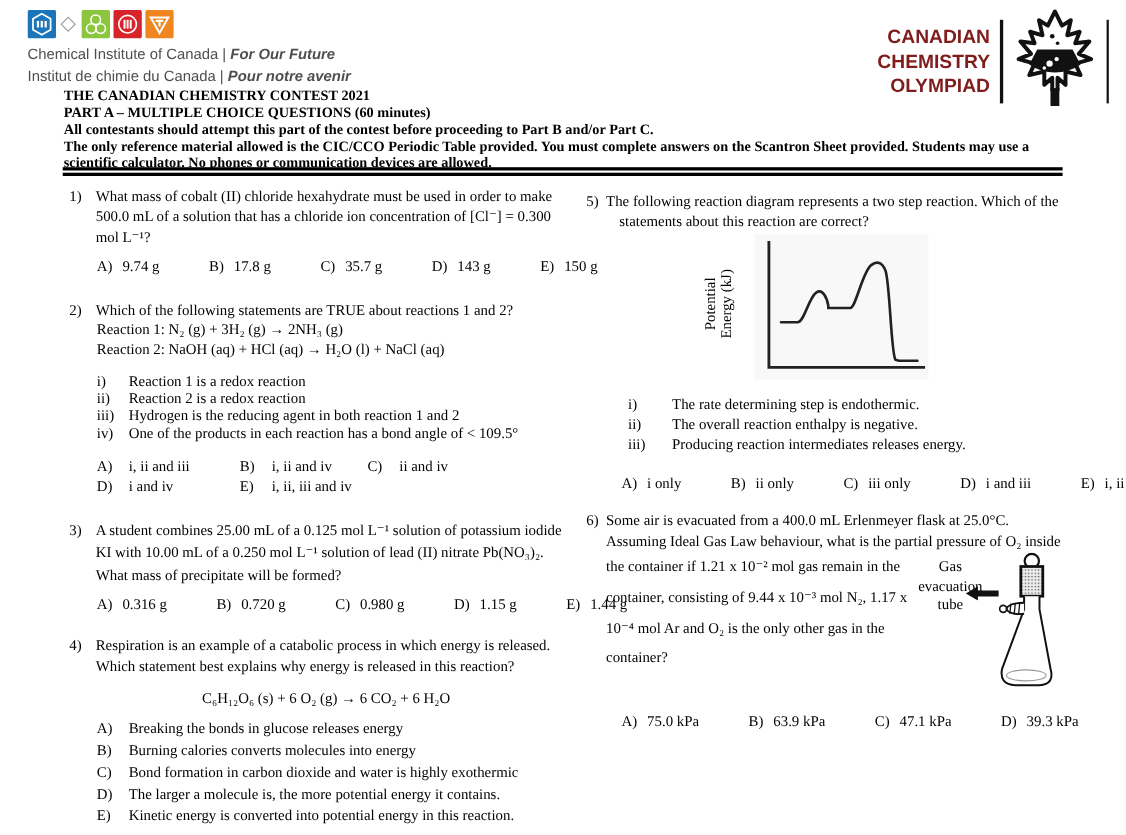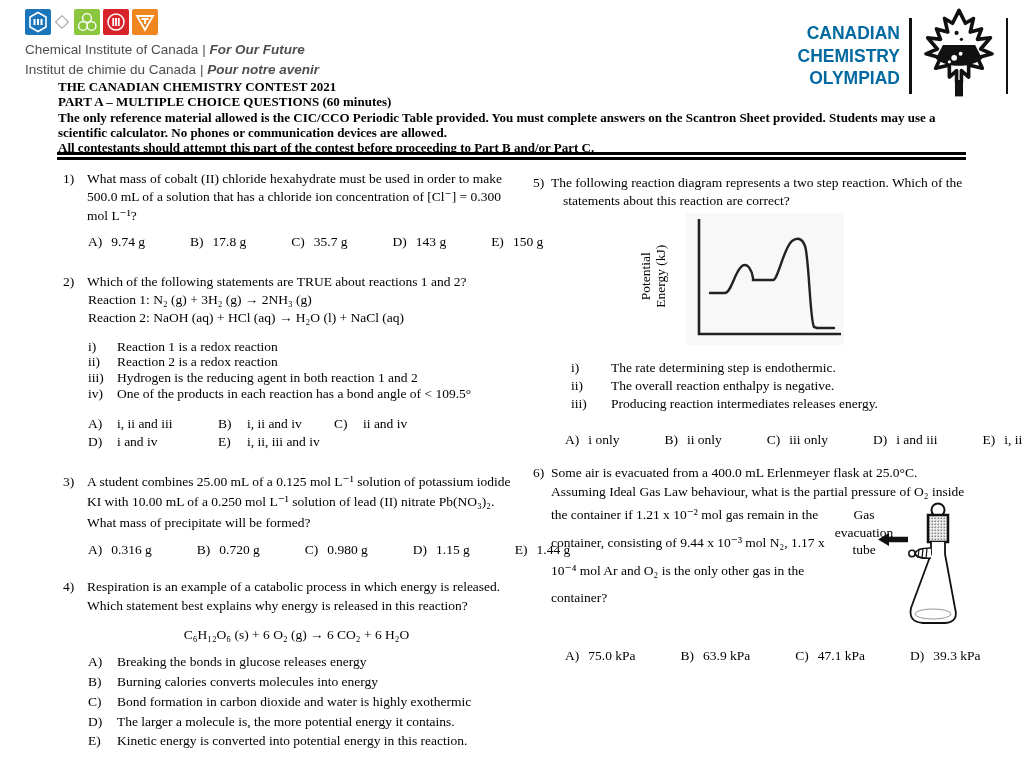--- a/index.html
+++ b/index.html
@@ -10,21 +10,21 @@
   
   .cic { position:absolute; left:25px; top:9px; }
   .logo-row { display:flex; align-items:center; }
   .sq { width:26px; height:26px; margin-right:3px; }
   .sq svg { display:block; }
   .dia { width:8px; height:8px; border:1.5px solid #97999b; transform:rotate(45deg); margin:0 7px 0 3px; }
   .cic-text { margin-top:5px; font-family:"Liberation Sans",sans-serif; font-size:13.5px; color:#4d4e50; line-height:1.5; }
   .cic-text .tag { font-weight:700; font-style:italic; }
 
   .cco { position:absolute; right:16px; top:8px; display:flex; align-items:center;
-         font-family:"Liberation Sans",sans-serif; font-weight:700; font-size:17.5px; line-height:1.26; color:#0369a1; }
+         font-family:"Liberation Sans",sans-serif; font-weight:700; font-size:17.5px; line-height:1.26; color:#7f1d1d; }
   .cco .en { text-align:right; margin-right:9px; }
   .cco .fr { text-align:left; margin-left:9px; }
   .vbar { width:2.5px; height:76px; background:#111; }
   .leaf { margin:0 6px; }
 
   
   .titleblock { position:absolute; left:58px; top:79px; width:908px; text-align:left;
                 font-weight:700; font-size:13px; line-height:15.3px; }
   .rule { position:absolute; left:57px; top:152px; width:909px; height:2px;
           border-top:3px solid #000; border-bottom:3px solid #000; }
@@ -158,22 +158,22 @@
         <circle cx="47" cy="31" r="2.6" fill="#111"></circle>
         <circle cx="53" cy="39" r="2" fill="#111"></circle>
       </svg>
     </div>
     <div class="vbar"></div>
   </div>
 
   <div class="titleblock">
     <div>THE CANADIAN CHEMISTRY CONTEST 2021</div>
     <div>PART A – MULTIPLE CHOICE QUESTIONS (60 minutes)</div>
+    <div>All contestants should attempt this part of the contest before proceeding to Part B and/or Part C.</div>
     <div>The only reference material allowed is the CIC/CCO Periodic Table provided. You must complete answers on the Scantron Sheet provided. Students may use a scientific calculator. No phones or communication devices are allowed.</div>
-    <div>All contestants should attempt this part of the contest before proceeding to Part B and/or Part C.</div>
   </div>
   <div class="rule"></div>
 
   <section class="col col-l">
 
     <div class="q mb1">
       <div class="q-head">
         <span class="q-num">1)</span>
         <span class="q-text">What mass of cobalt (II) chloride hexahydrate must be used in order to make 500.0 mL of a solution that has a chloride ion concentration of [Cl⁻] = 0.300 mol L⁻¹?</span>
       </div>

